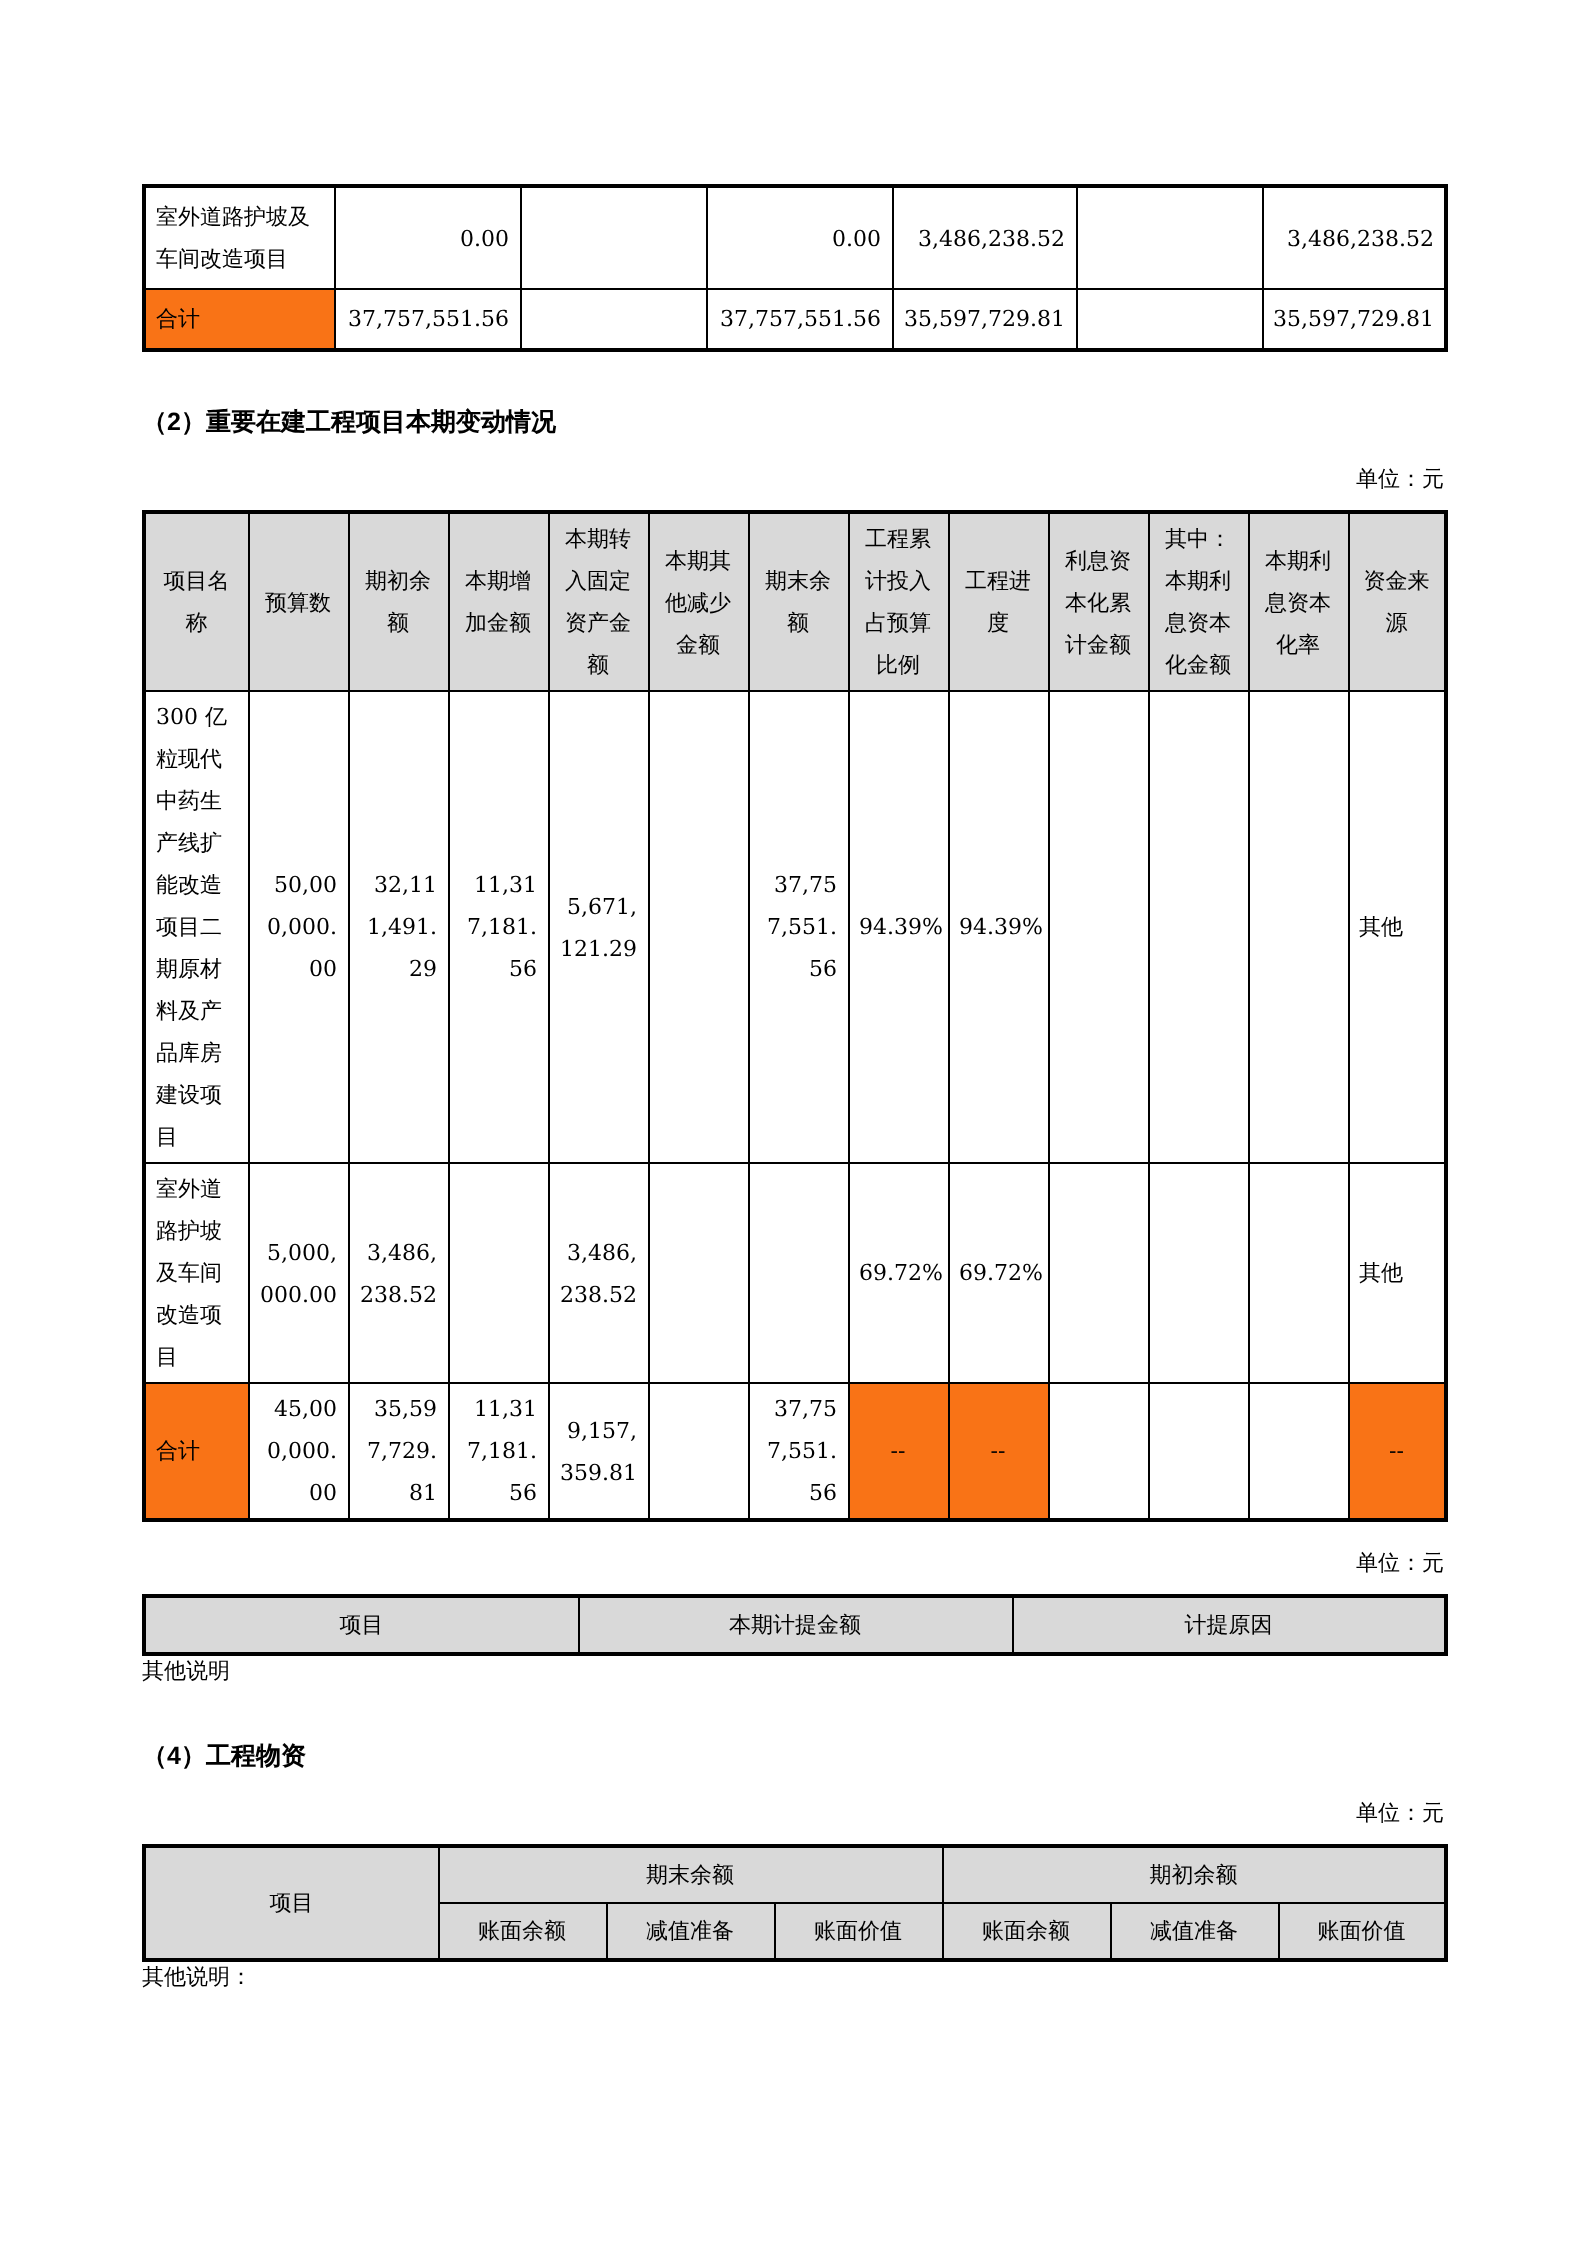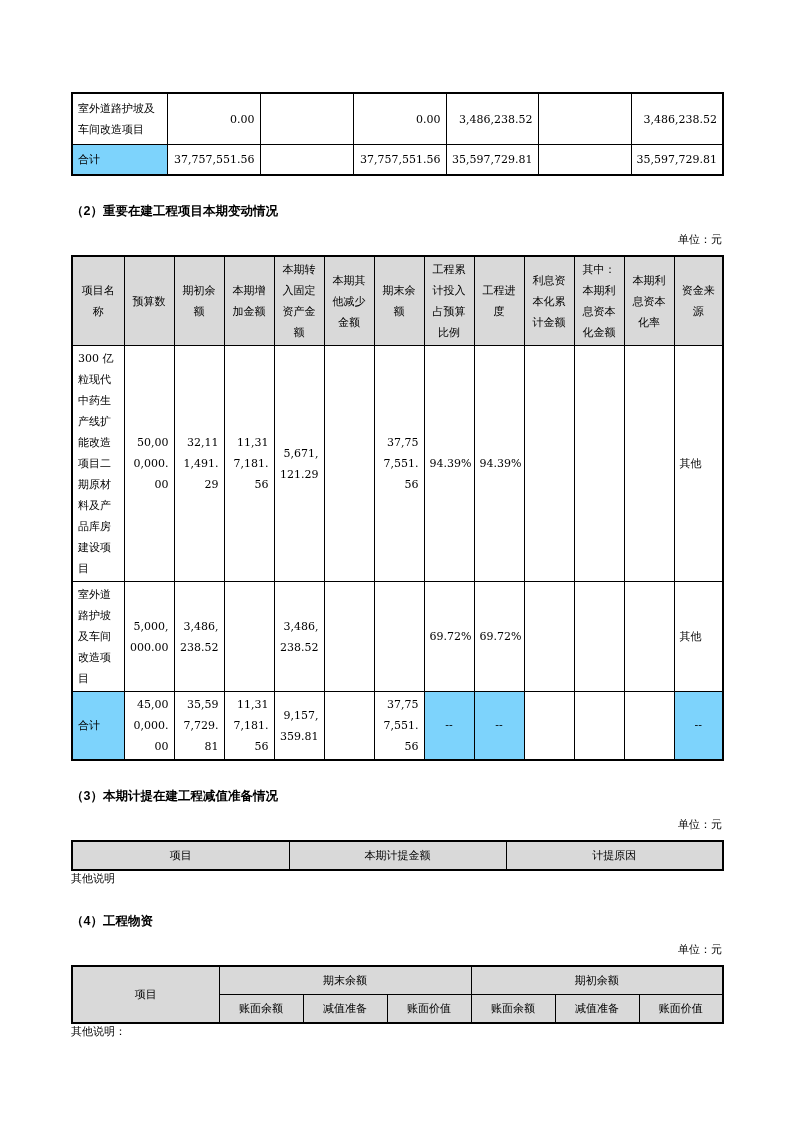--- a/index.html
+++ b/index.html
@@ -5,21 +5,21 @@
   html,body{margin:0;padding:0;background:#e8e8e8;}
   .page{
     position:relative;width:793px;height:1122px;background:#ffffff;
     font-family:"DejaVu Serif","Liberation Serif",serif;color:#000;
     overflow:hidden;margin:0 auto;
   }
   .content{position:absolute;left:71px;top:92px;width:651px;}
   table{border-collapse:collapse;table-layout:fixed;width:651px;border:2px solid #000;}
   td,th{border:1px solid #000;font-size:11px;line-height:21px;padding:2px 5px;
         font-weight:normal;vertical-align:middle;word-break:break-all;overflow:hidden;}
-  .gray{background:#7dd3fc;}
+  .gray{background:#f97316;}
   .hdr{background:#d9d9d9;text-align:center;}
   .lbl{text-align:left;}
   .num{text-align:right;}
   .pctr{text-align:right;white-space:nowrap;}
   .pctl{text-align:left;white-space:nowrap;}
   .ctr{text-align:center;}
   .heading{
     font-family:Liberation Sans, sans-serif;
     font-weight:bold;font-size:12.5px;line-height:16px;margin:27px 0 0 0;
   }
@@ -141,21 +141,20 @@
         <td class="ctr gray">--</td>
         <td class="ctr gray">--</td>
         <td class="num"></td>
         <td class="num"></td>
         <td class="num"></td>
         <td class="ctr gray">--</td>
       </tr>
     </tbody>
       </table>
 
-    <div class="heading">（3）本期计提在建工程减值准备情况</div>
     <div class="unit">单位：元</div>
 
     <table class="tbl">
       <colgroup>
         <col style="width:217px">
           <col style="width:217px">
           <col style="width:217px">
       </colgroup>
       <tbody>
           <tr>

